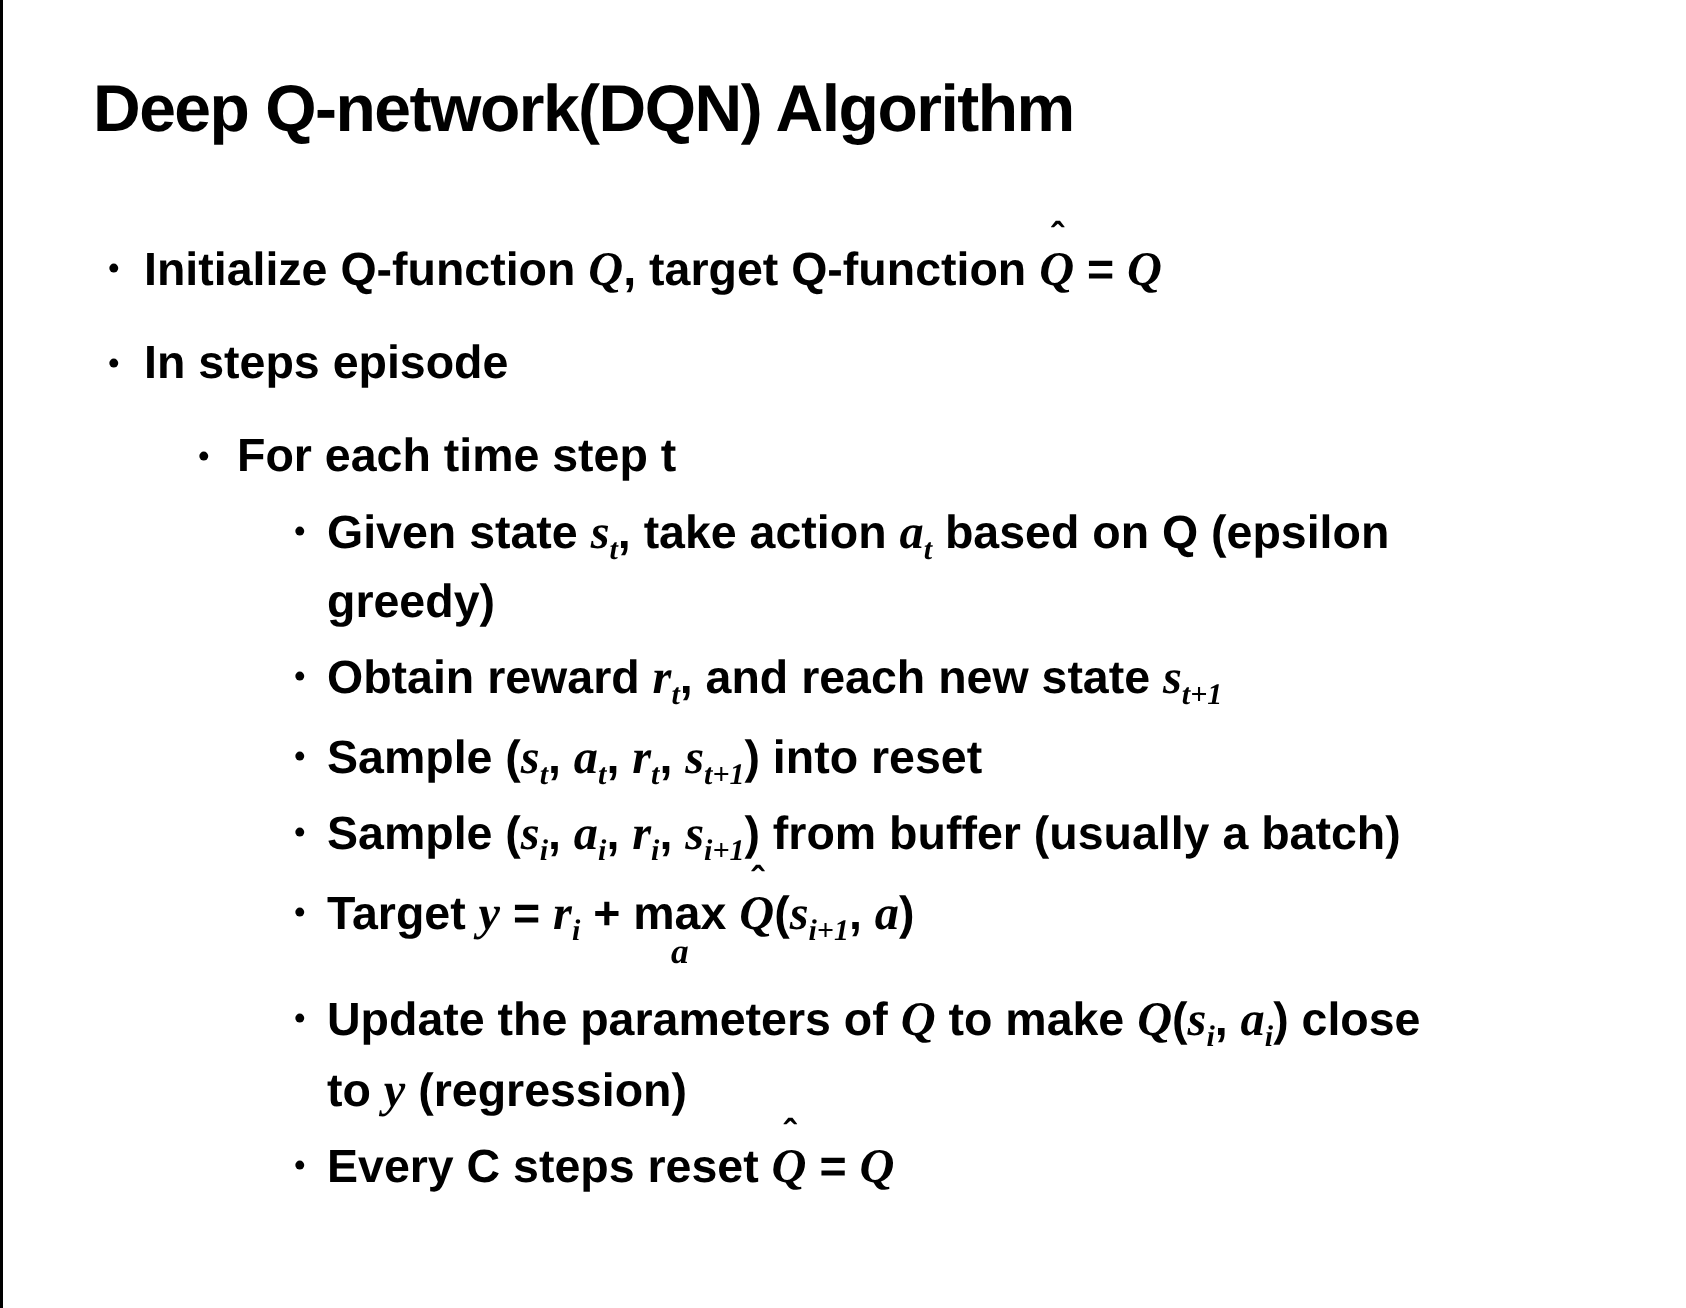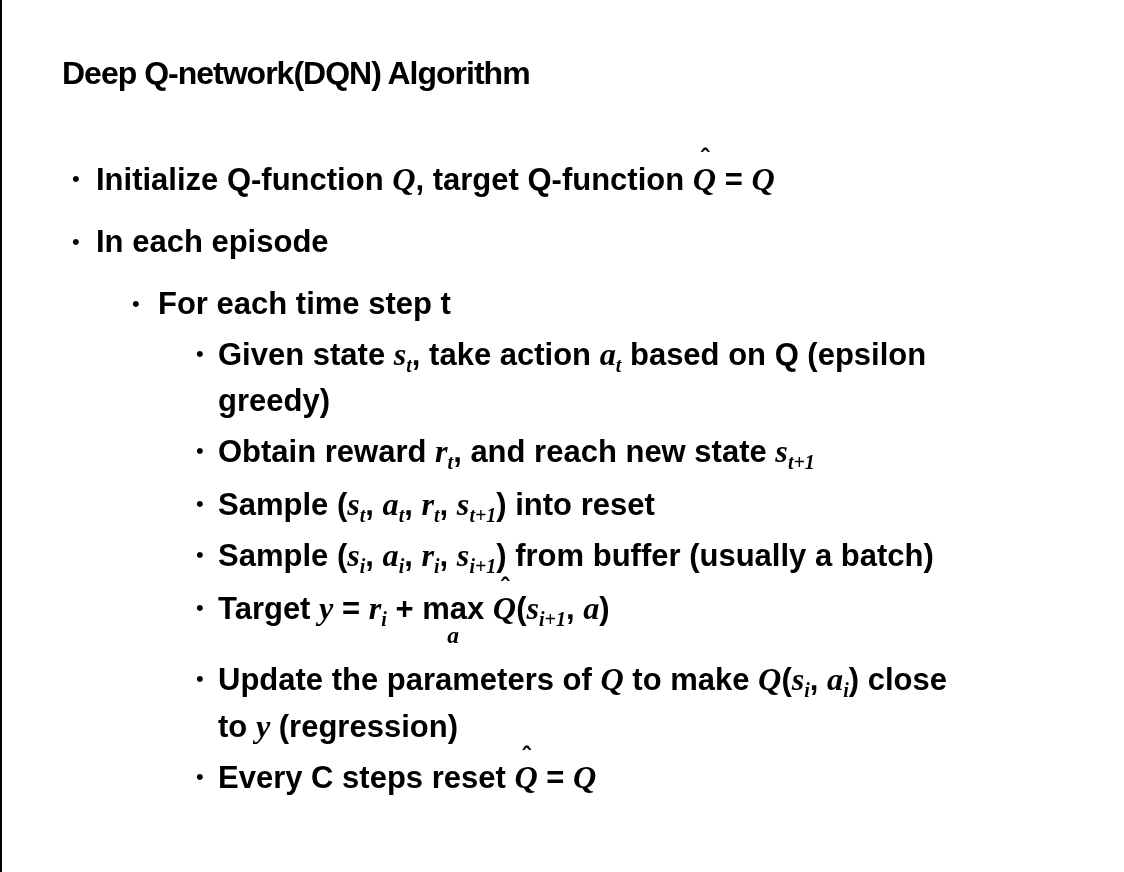--- a/index.html
+++ b/index.html
@@ -13,21 +13,21 @@
     color: #000000;
   }
   .left-border {
     position: absolute;
     left: 0; top: 0;
     width: 2px; height: 100%;
     background: #000000;
   }
   .title {
     margin: 44px 0 0 62px;
-    font-size: 32px;
+    font-size: 44px;
     font-weight: 700;
     letter-spacing: -1px;
     line-height: 58px;
     white-space: nowrap;
   }
   .bullets {
     margin-top: 54px;
     font-size: 31px;
     line-height: 46px;
   }
@@ -75,21 +75,21 @@
 <div class="slide" style="background: rgb(255, 255, 255); color: rgb(0, 0, 0);">
   <div class="left-border" style="background: rgb(0, 0, 0);"></div>
   <div class="title">Deep Q-network(DQN) Algorithm</div>
   <div class="bullets">
       <div class="item level-1">
         <span class="marker">•</span>
         <span class="content"><span class="txt">Initialize Q-function </span><span class="math">Q</span><span class="txt">, target Q-function </span><span class="math mhat"><span>Q</span><span class="hatmark">ˆ</span></span><span class="txt"> = </span><span class="math">Q</span></span>
       </div>
       <div class="item level-1">
         <span class="marker">•</span>
-        <span class="content"><span class="txt">In each episode</span></span>
+        <span class="content"><span class="txt">In steps episode</span></span>
       </div>
       <div class="item level-2">
         <span class="marker">•</span>
         <span class="content"><span class="txt">For each time step t</span></span>
       </div>
       <div class="item level-3">
         <span class="marker">•</span>
         <span class="content"><span class="txt">Given state </span><span class="math">s<sub>t</sub></span><span class="txt">, take action </span><span class="math">a<sub>t</sub></span><span class="txt"> based on Q (epsilon</span><br><span class="txt">greedy)</span></span>
       </div>
       <div class="item level-3">

